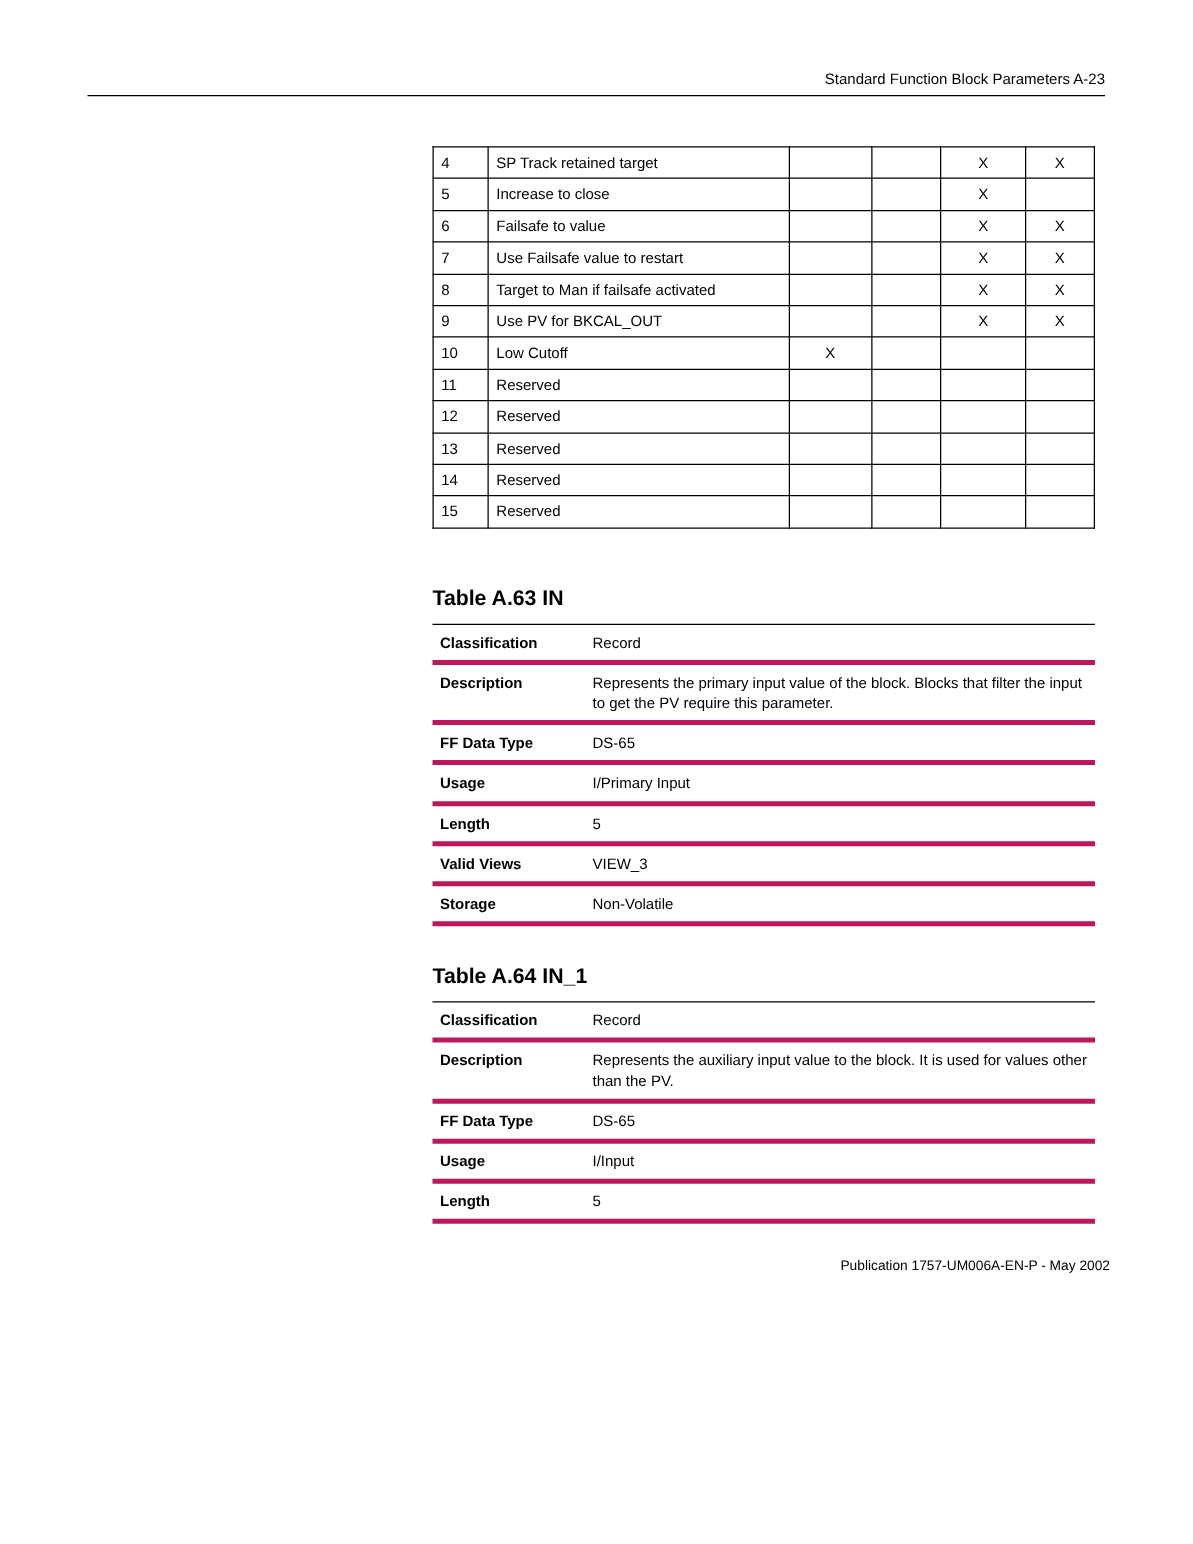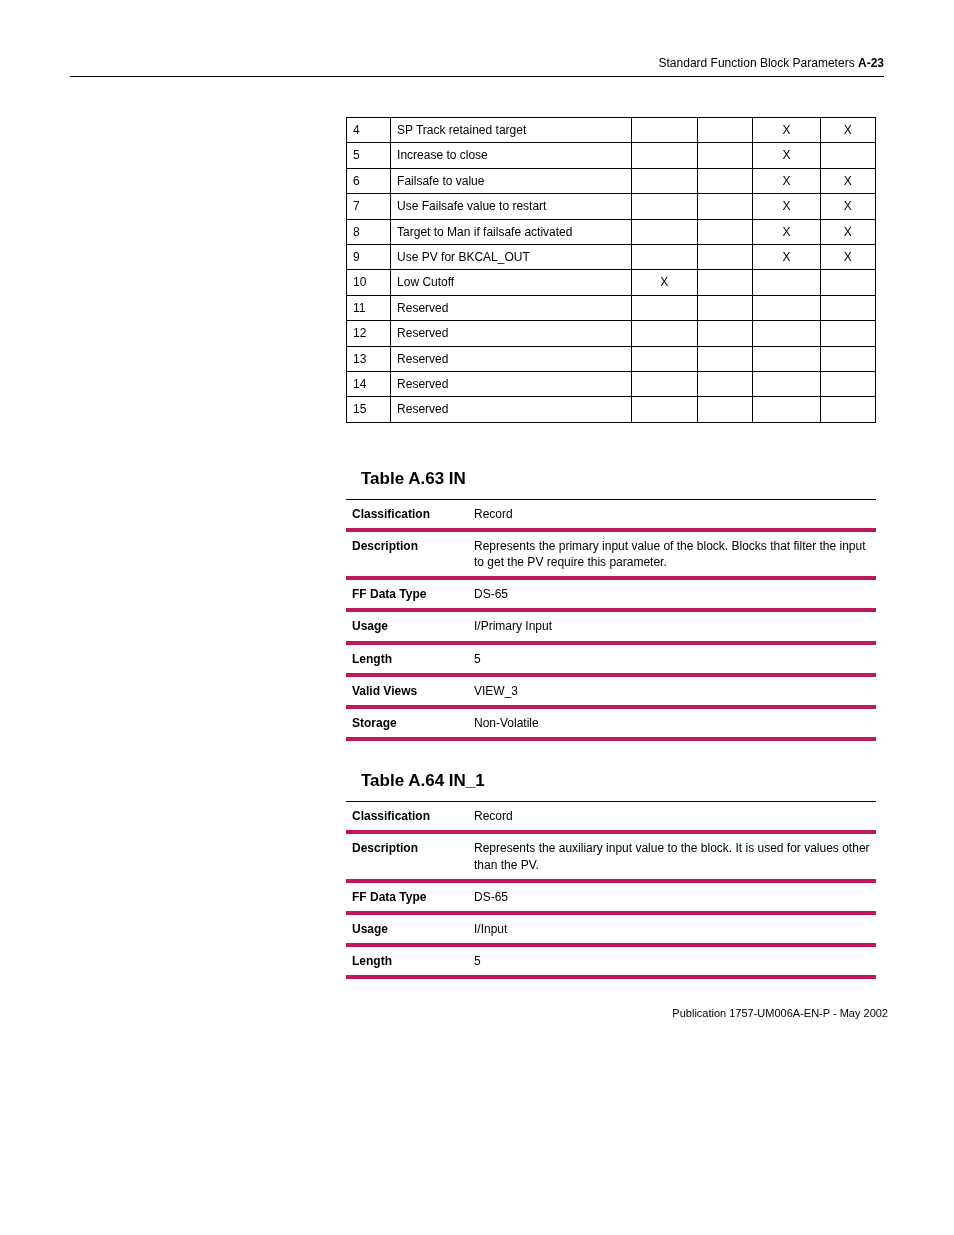--- a/index.html
+++ b/index.html
@@ -16,21 +16,21 @@
     padding: 56px 70px 40px 70px;
     position: relative;
   }
   .header {
     text-align: right;
     font-size: 12px;
     color: #000;
     margin-bottom: 6px;
   }
   .header .page-num {
-    font-weight: bold;
+    font-weight: normal;
     margin-left: 0;
   }
   hr.header-rule {
     border: none;
     border-top: 1.5px solid #000;
     margin: 0 0 40px 0;
   }
   .content-area {
     margin-left: 276px;
     margin-right: 0;
@@ -55,21 +55,21 @@
   .tbl-top .c2 { width: 254px; text-align: left; }
   .tbl-top .c3 { width: 60px; text-align: center; }
   .tbl-top .c4 { width: 50px; text-align: center; }
   .tbl-top .c5 { width: 62px; text-align: center; }
   .tbl-top .c6 { width: 48px; text-align: center; }
 
   
   .sec-title {
     font-size: 17px;
     font-weight: bold;
-    margin: 0 0 10px 15px;
+    margin: 0 0 10px 0;
   }
 
   
   .tbl-attr {
     width: 100%;
     border-collapse: collapse;
     font-size: 12px;
     color: #000;
     margin-bottom: 30px;
   }

